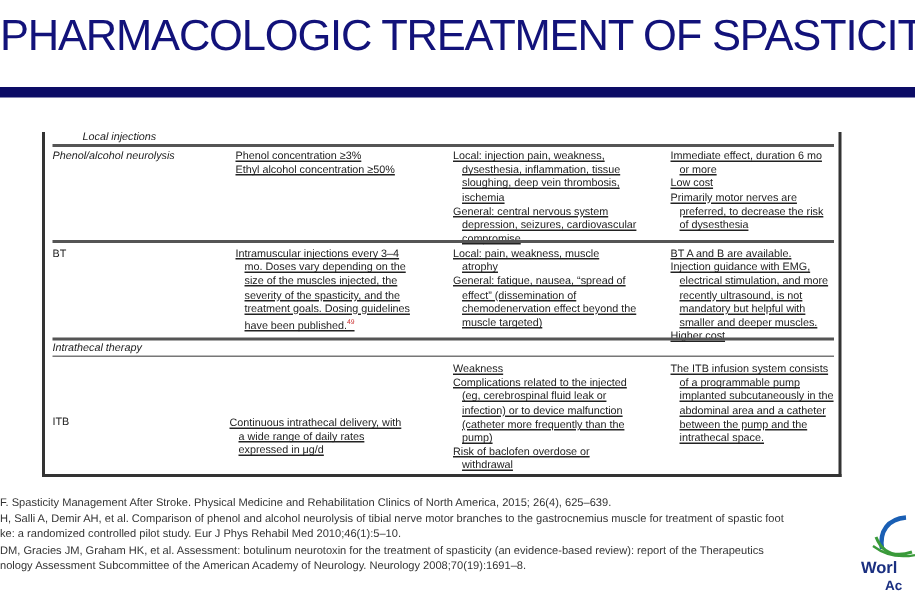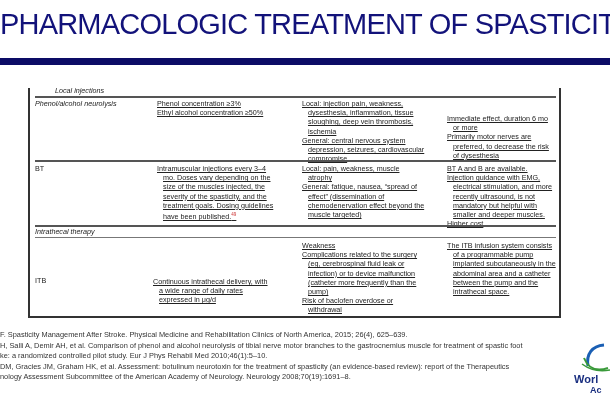--- a/index.html
+++ b/index.html
@@ -31,22 +31,23 @@
 
   <div class="tcell" style="left:5px; top:11px; width:100px;font-style:italic;">Phenol/alcohol neurolysis</div>
   <div class="tcell hang" style="left:112px; top:11px; width:140px;">
     <div>Phenol concentration ≥3%</div>
     <div>Ethyl alcohol concentration ≥50%</div>
   </div>
   <div class="tcell hang" style="left:257px; top:11px; width:138px;">
     <div>Local: injection pain, weakness, dysesthesia, inflammation, tissue sloughing, deep vein thrombosis, ischemia</div>
     <div>General: central nervous system depression, seizures, cardiovascular compromise</div>
   </div>
-  <div class="tcell hang" style="left:402px; top:11px; width:124px;margin-top:15px;">
+  <div class="tcell hang" style="left:402px; top:11px; width:124px;">
     <div>Immediate effect, duration 6 mo or more</div>
+    <div>Low cost</div>
     <div>Primarily motor nerves are preferred, to decrease the risk of dysesthesia</div>
   </div>
 
   <div class="rule" style="top:72px;"></div>
 
   <div class="tcell" style="left:5px; top:76px; width:100px;">BT</div>
   <div class="tcell hang" style="left:112px; top:76px; width:135px;">
     <div><span>Intramuscular injections every 3–4 mo. Doses vary depending on the size of the muscles injected, the severity of the spasticity, and the treatment goals. Dosing guidelines have been published.</span><sup style="font-size:4.5px;color:#c33;">49</sup></div>
   </div>
   <div class="tcell hang" style="left:257px; top:76px; width:138px;">
@@ -63,21 +64,21 @@
 
   <div class="section-label" style="top:139px;">Intrathecal therapy</div>
   <div class="rule thin" style="top:149px;"></div>
 
   <div class="tcell" style="left:5px; top:153px; width:100px;margin-top:35px;">ITB</div>
   <div class="tcell hang" style="left:108px; top:153px; width:135px;margin-top:36px;">
     <div>Continuous intrathecal delivery, with a wide range of daily rates expressed in μg/d</div>
   </div>
   <div class="tcell hang" style="left:257px; top:153px; width:138px;">
     <div>Weakness</div>
-    <div>Complications related to the surgery (eg, cerebrospinal fluid leak or infection) or to device malfunction (catheter more frequently than the pump)</div>
+    <div>Complications related to the injected (eg, cerebrospinal fluid leak or infection) or to device malfunction (catheter more frequently than the pump)</div>
     <div>Risk of baclofen overdose or withdrawal</div>
   </div>
   <div class="tcell hang" style="left:402px; top:153px; width:126px;">
     <div>The ITB infusion system consists of a programmable pump implanted subcutaneously in the abdominal area and a catheter between the pump and the intrathecal space.</div>
   </div>
 </div>
 
 <div class="refs">
   <div>F. Spasticity Management After Stroke. Physical Medicine and Rehabilitation Clinics of North America, 2015; 26(4), 625–639.</div>
   <div>H, Salli A, Demir AH, et al. Comparison of phenol and alcohol neurolysis of tibial nerve motor branches to the gastrocnemius muscle for treatment of spastic foot</div>

